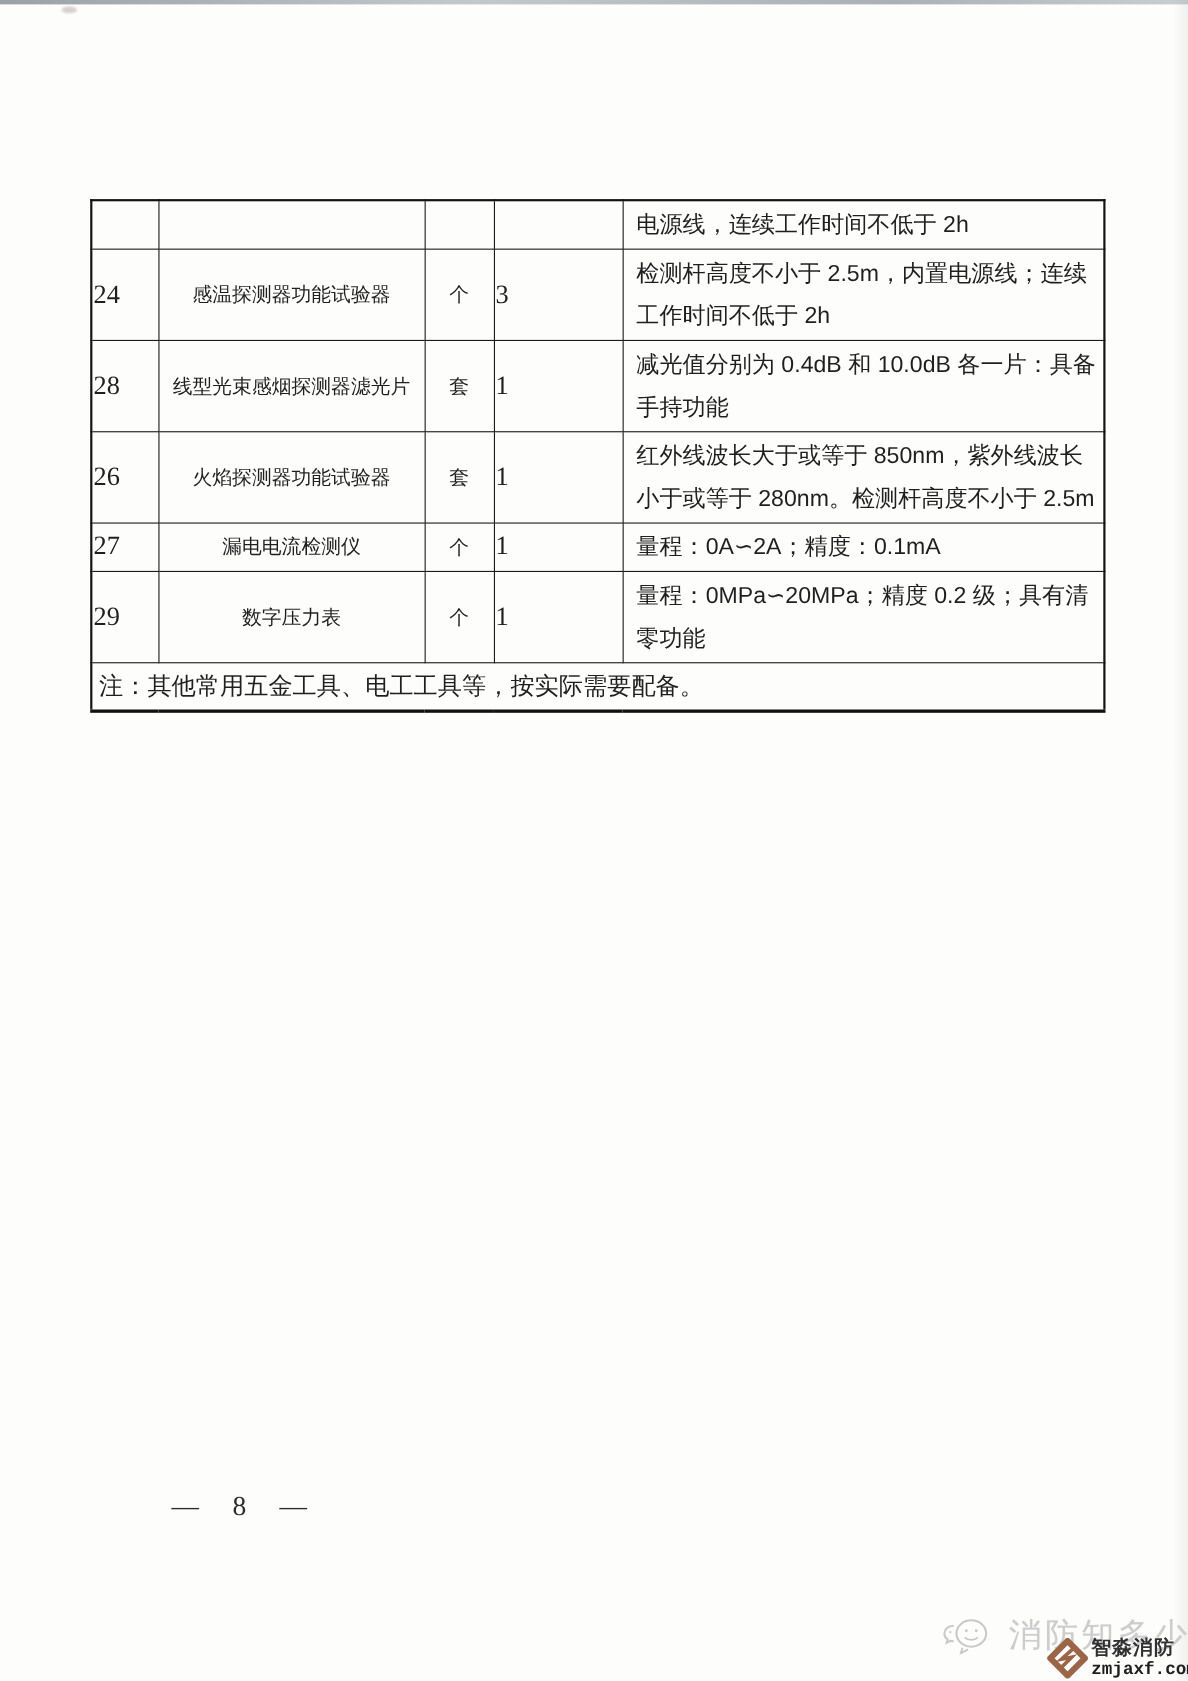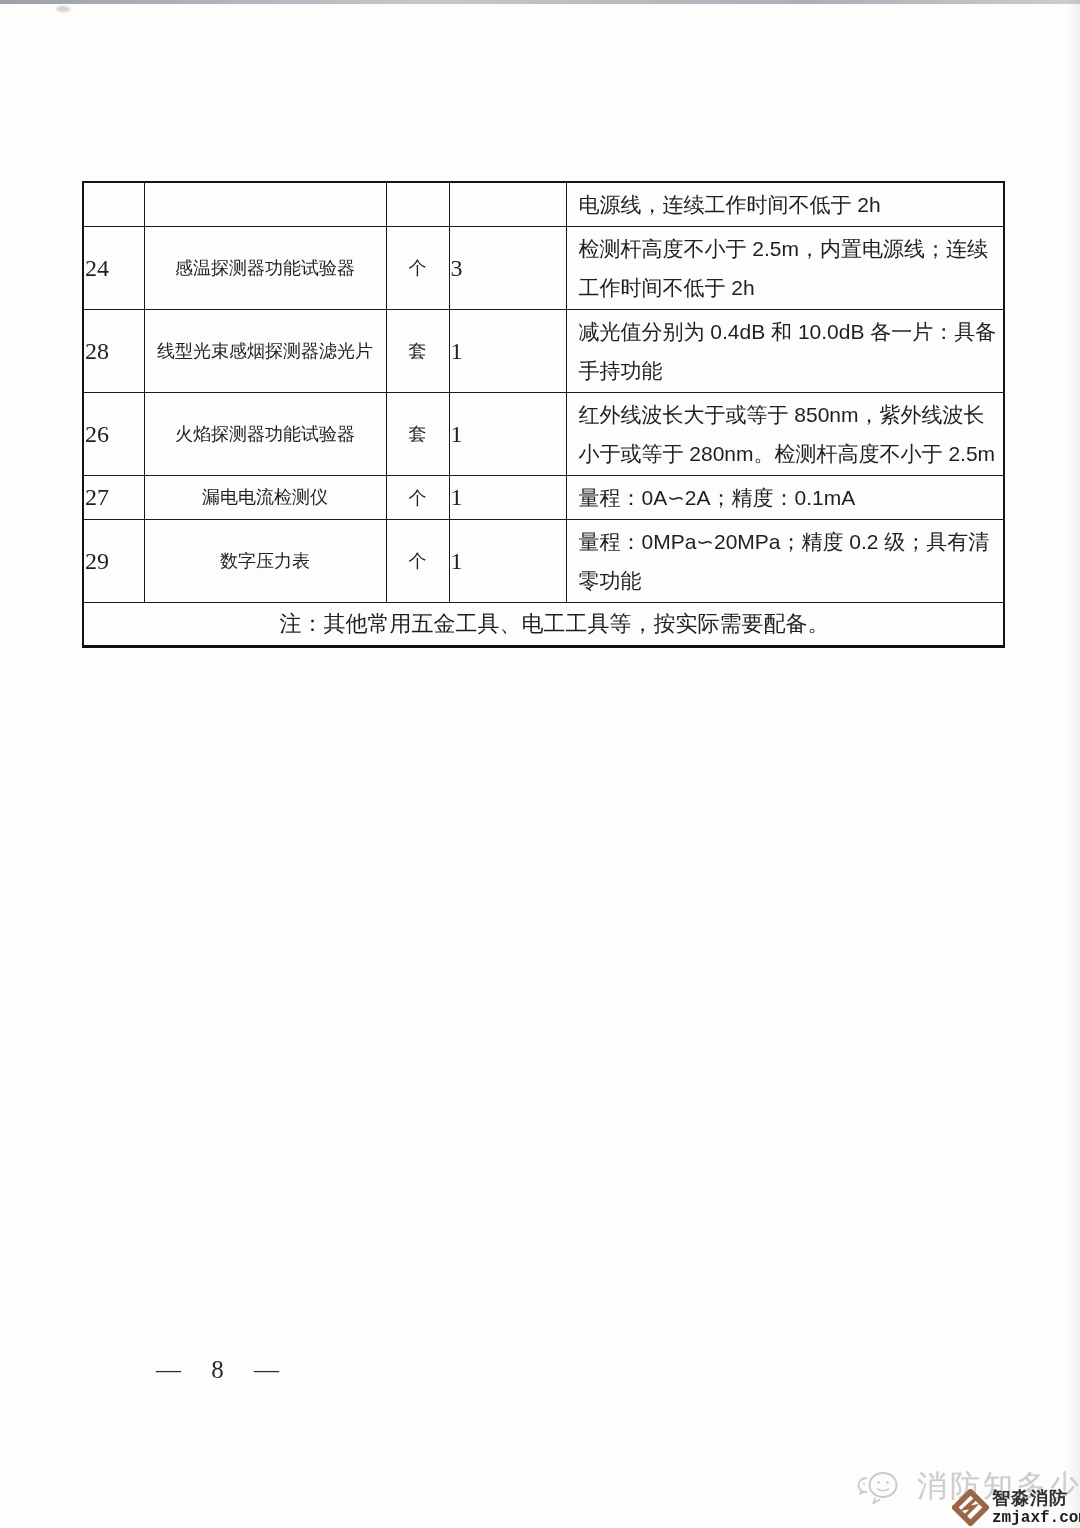--- a/index.html
+++ b/index.html
@@ -36,21 +36,21 @@
   td.name{text-align:center;line-height:37px;padding:0 6px;}
   td.unit{text-align:center;}
   td.spec{
     text-align:left;padding:2px 4px 2px 12px;
     font-size:21px;line-height:39px;margin-top:12px;
   }
   tr.h40{height:40px;} tr.h77{height:77px;} tr.h83{height:83px;}
   tr.h81{height:81px;padding-left:40px;} tr.h41{height:41px;}
   tr.note-row td{
     border-bottom:3.5px solid #111;
-    text-align:center;padding:2px 4px 2px 26px;font-size:22px;height:38px;
+    text-align:left;padding:2px 4px 2px 6px;font-size:22px;height:38px;
   }
 
   
   .page-number{
     position:absolute;left:152px;top:1356px;width:140px;
     font-family:"Liberation Serif","DejaVu Serif",serif;
     font-size:25px;color:#2b2b2b;letter-spacing:9px;word-spacing:6px;
     text-align:center;white-space:nowrap;
   }
 

